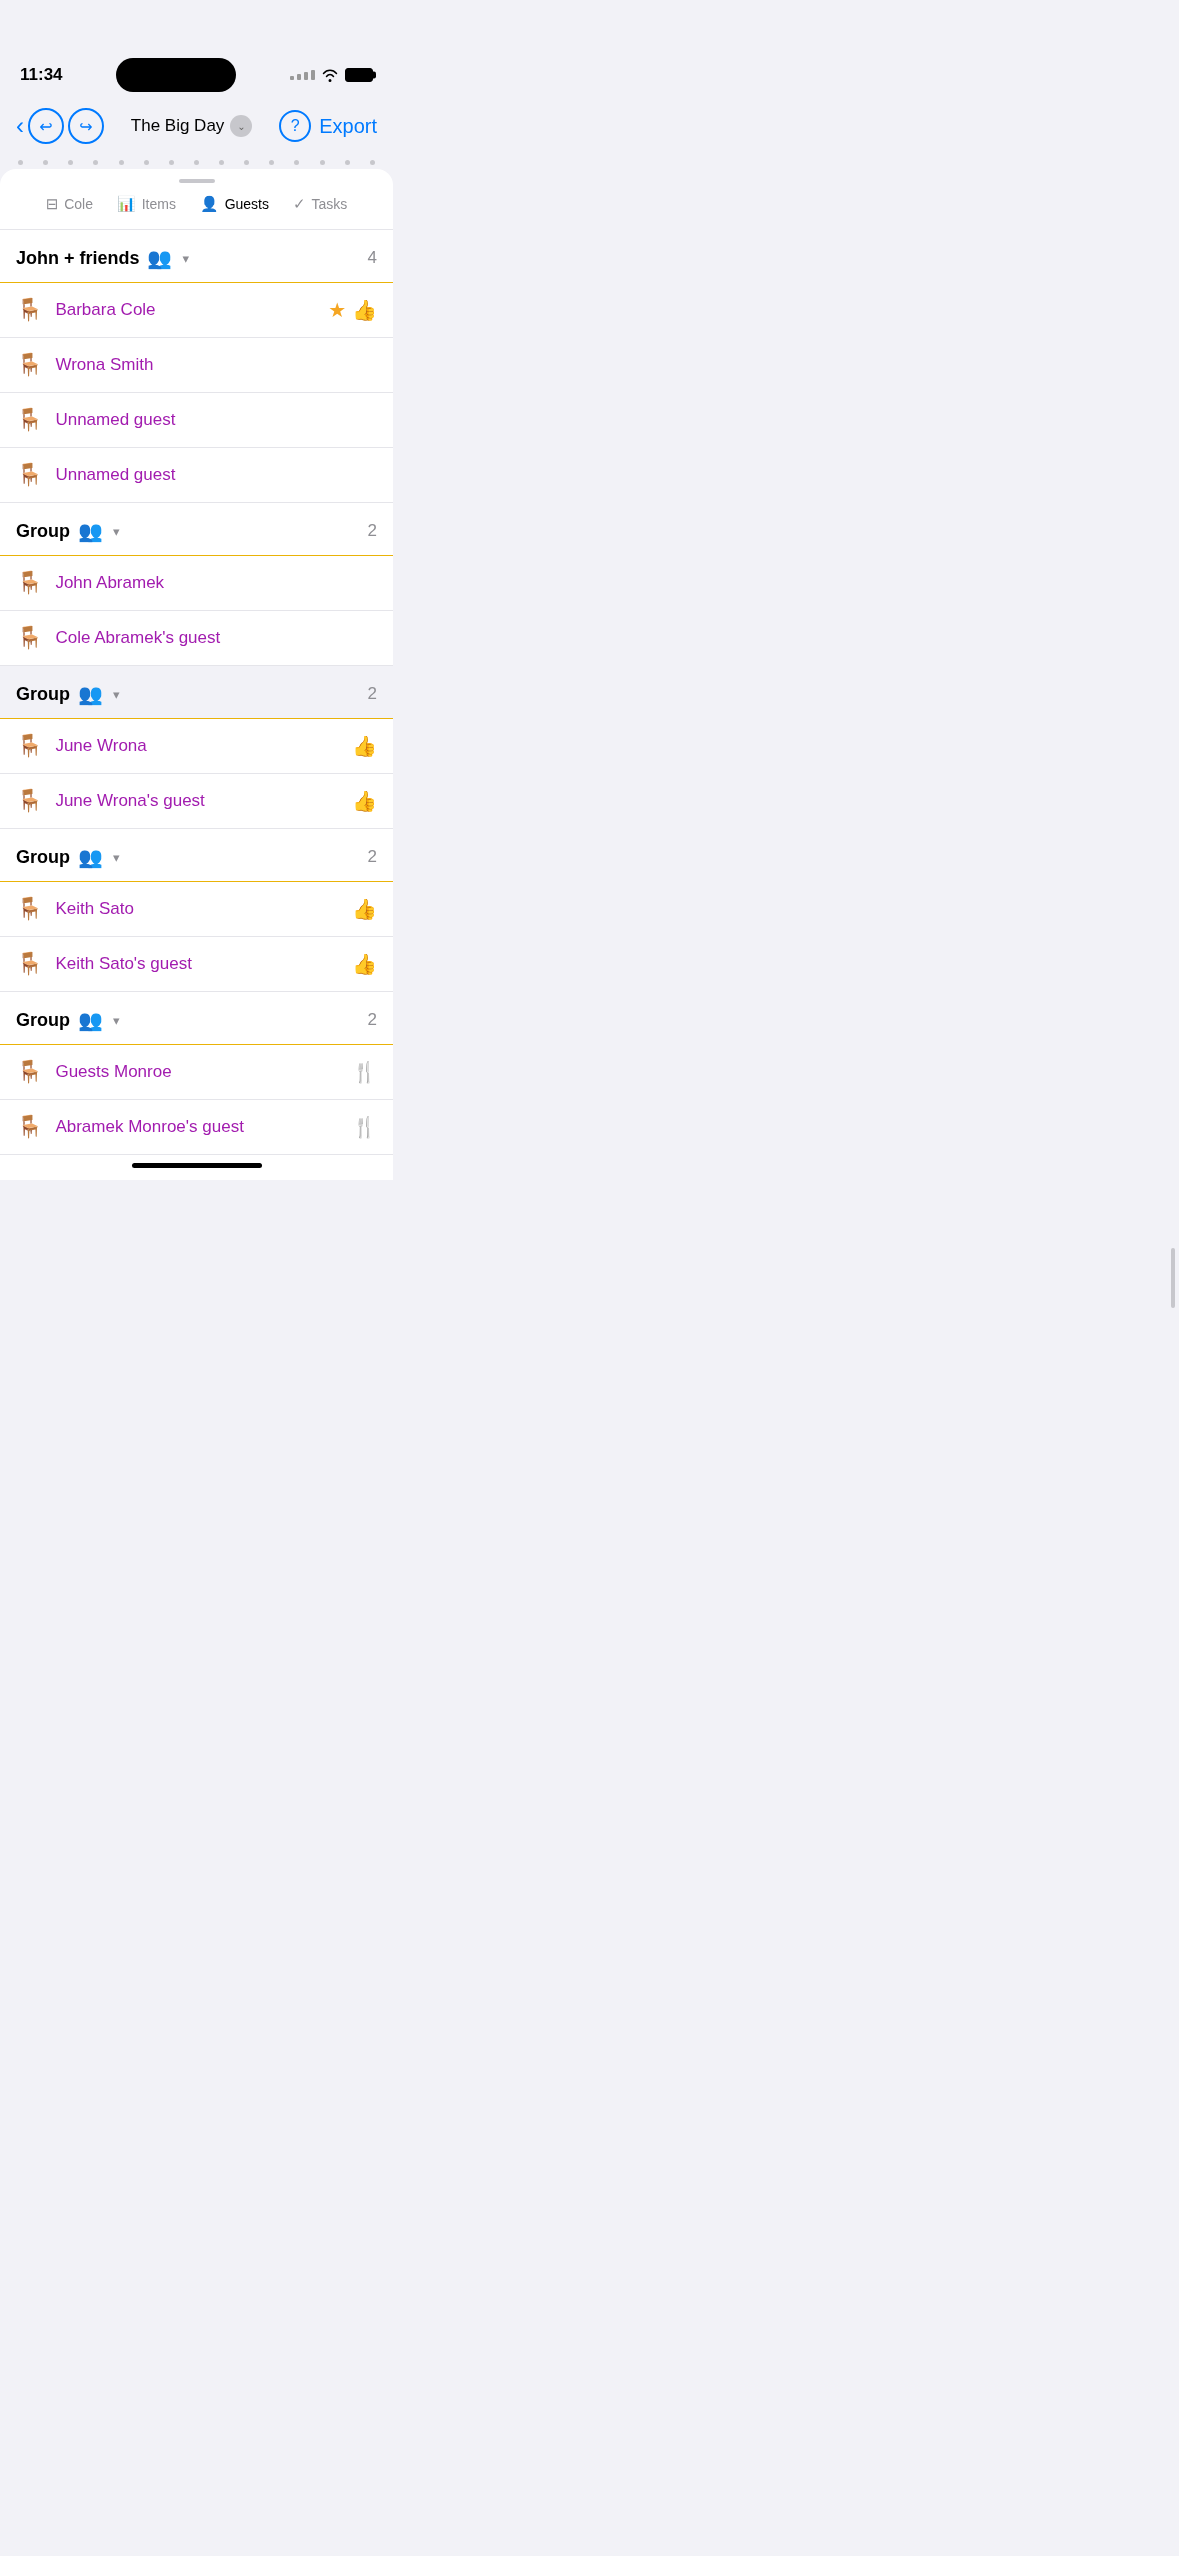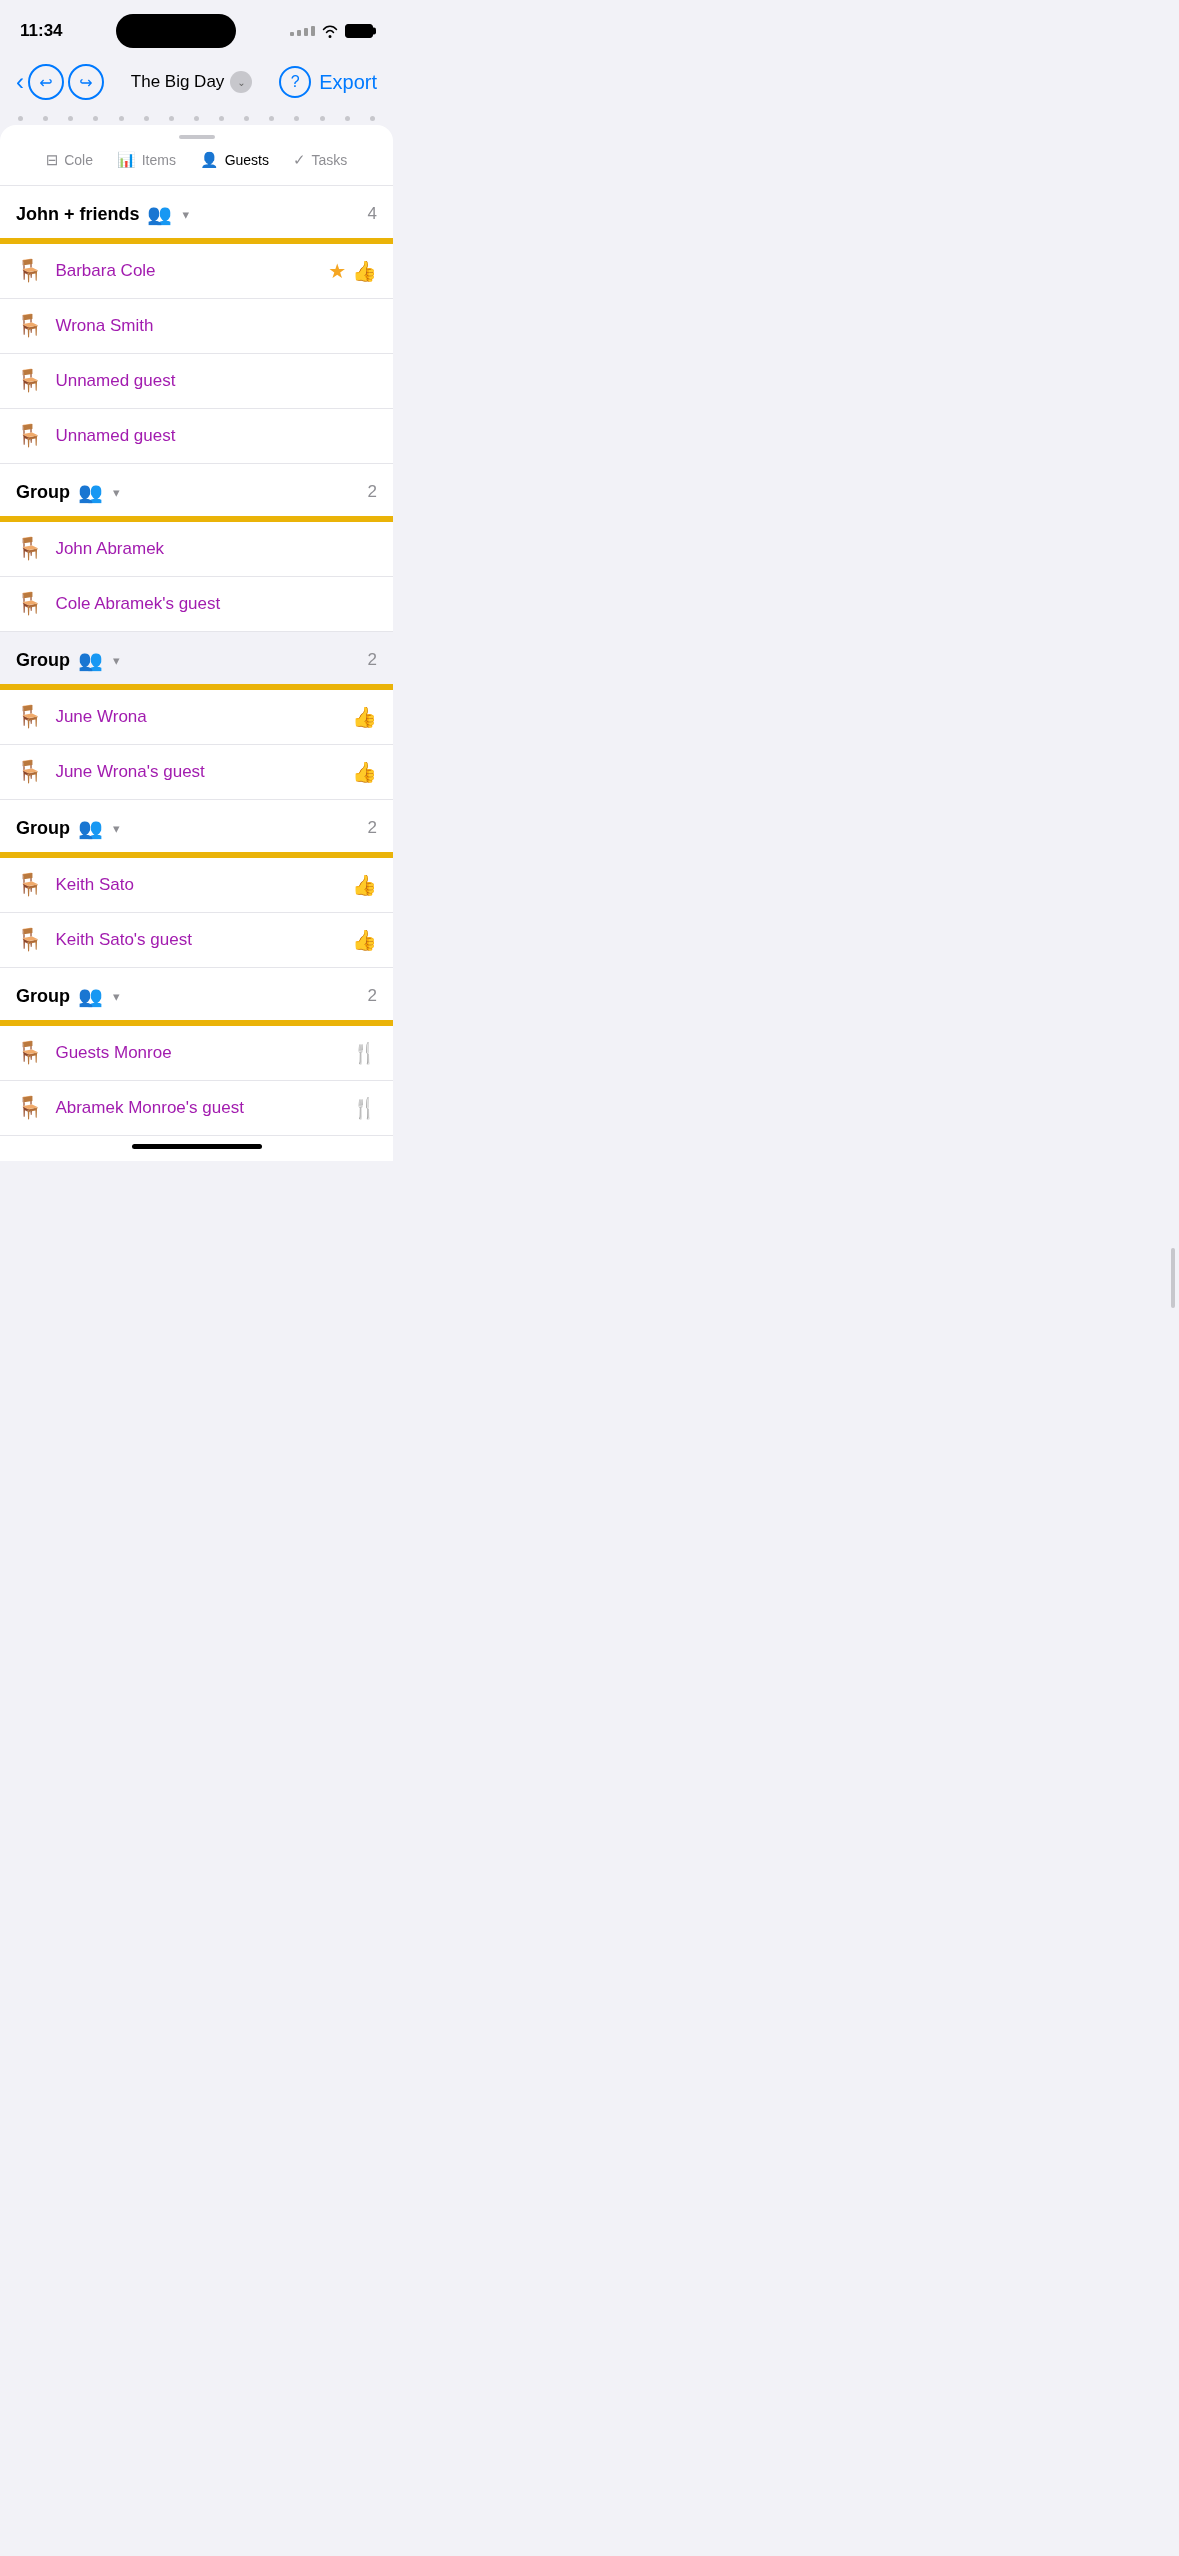--- a/index.html
+++ b/index.html
@@ -12,20 +12,21 @@
       overflow-x: hidden;
     }
 
     
     .status-bar {
       display: flex;
       align-items: center;
       justify-content: space-between;
       padding: 14px 20px 8px;
       background: #f2f2f7;
+      margin-top: 44px;
     }
     .status-time {
       font-size: 17px;
       font-weight: 600;
       color: #000;
     }
     .status-pill {
       width: 120px;
       height: 34px;
       background: #000;
@@ -196,21 +197,21 @@
     }
     .tab-icon {
       font-size: 15px;
     }
 
     
     .group-header {
       display: flex;
       align-items: center;
       padding: 16px 16px 12px;
-      border-bottom: 6px solid #eab308;
+      border-bottom: 1px solid #eab308;
     }
     .group-title {
       font-size: 18px;
       font-weight: 700;
       color: #000;
       margin-right: 8px;
     }
     .group-icon {
       font-size: 20px;
       margin-right: 6px;

